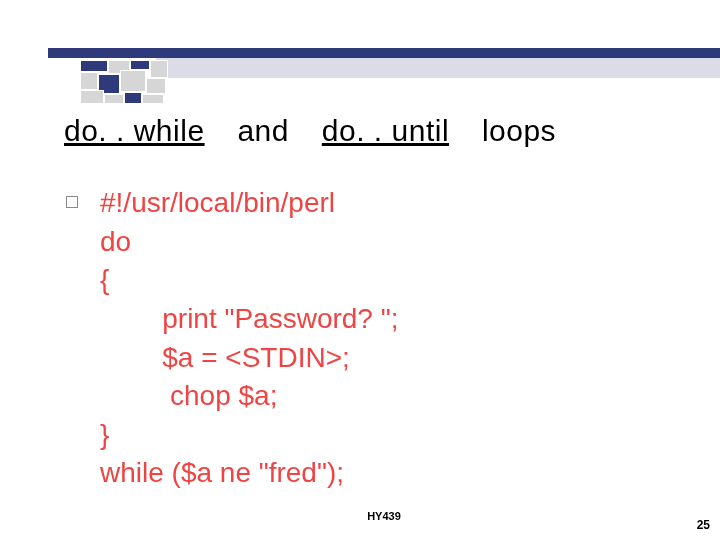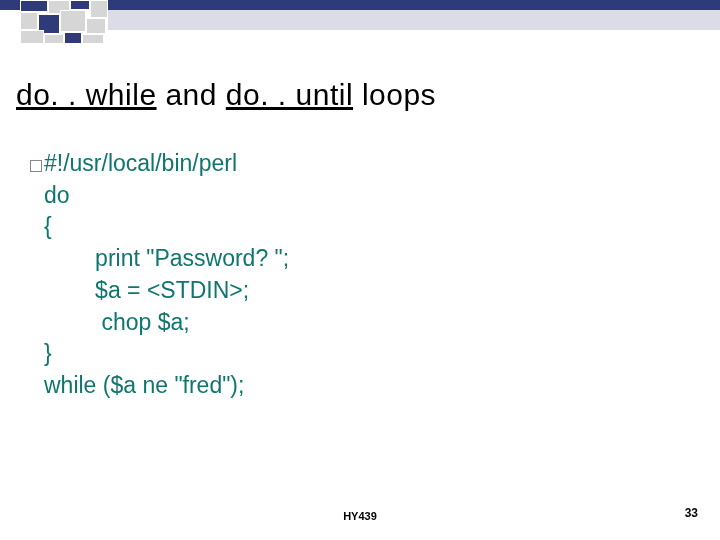--- a/index.html
+++ b/index.html
@@ -1,15 +1,15 @@
 <!DOCTYPE html>
 <html><head>
 <meta charset="utf-8">
 <style>
-  * { margin: 0; padding: 0; box-sizing: border-box; }
+  * { margin: 12px; padding: 0; box-sizing: border-box; }
   body {
     width: 720px;
     height: 540px;
     background: #ffffff;
     font-family: Verdana, Geneva, sans-serif;
     position: relative;
     overflow: hidden;
   }
   .top-accent {
     position: absolute;
@@ -63,23 +63,23 @@
     top: 160px;
     left: 30px;
     width: 12px;
     height: 12px;
     border: 1px solid #888;
     background: #fff;
   }
   .code-block {
     position: absolute;
     top: 148px;
-    left: 44px;
-    font-size: 23px;
-    color: #0f766e;
+    left: 52px;
+    font-size: 28px;
+    color: #ef4444;
     line-height: 1.38;
     font-family: Verdana, Geneva, sans-serif;
     white-space: pre;
   }
   .footer-center {
     position: absolute;
     bottom: 16px;
     left: 0;
     right: 0;
     text-align: center;
@@ -129,13 +129,13 @@
 <span>        print "Password? ";</span>
 <span>        $a = &lt;STDIN&gt;;</span>
 <span>         chop $a;</span>
 <span>}</span>
 <span>while ($a ne "fred");</span></div>
 
 <div class="footer-center">
   <div>HY439</div>
 </div>
 
-<div class="page-num">33</div>
+<div class="page-num">25</div>
 
 </body></html>

